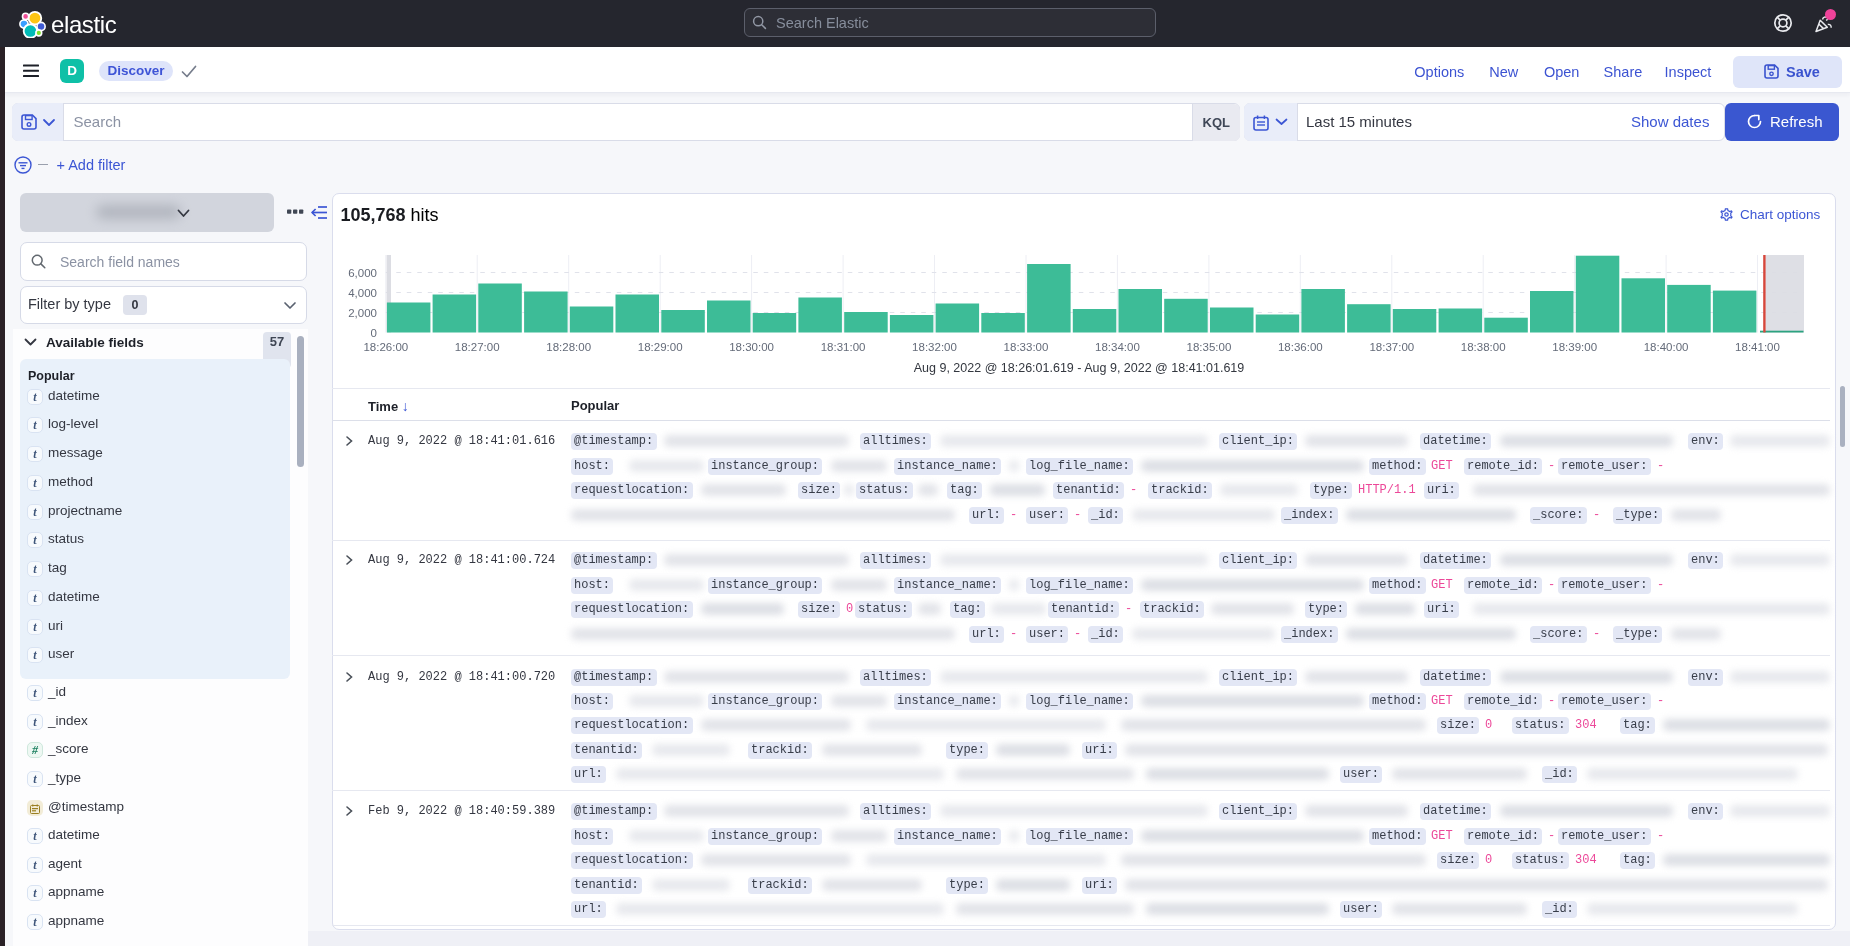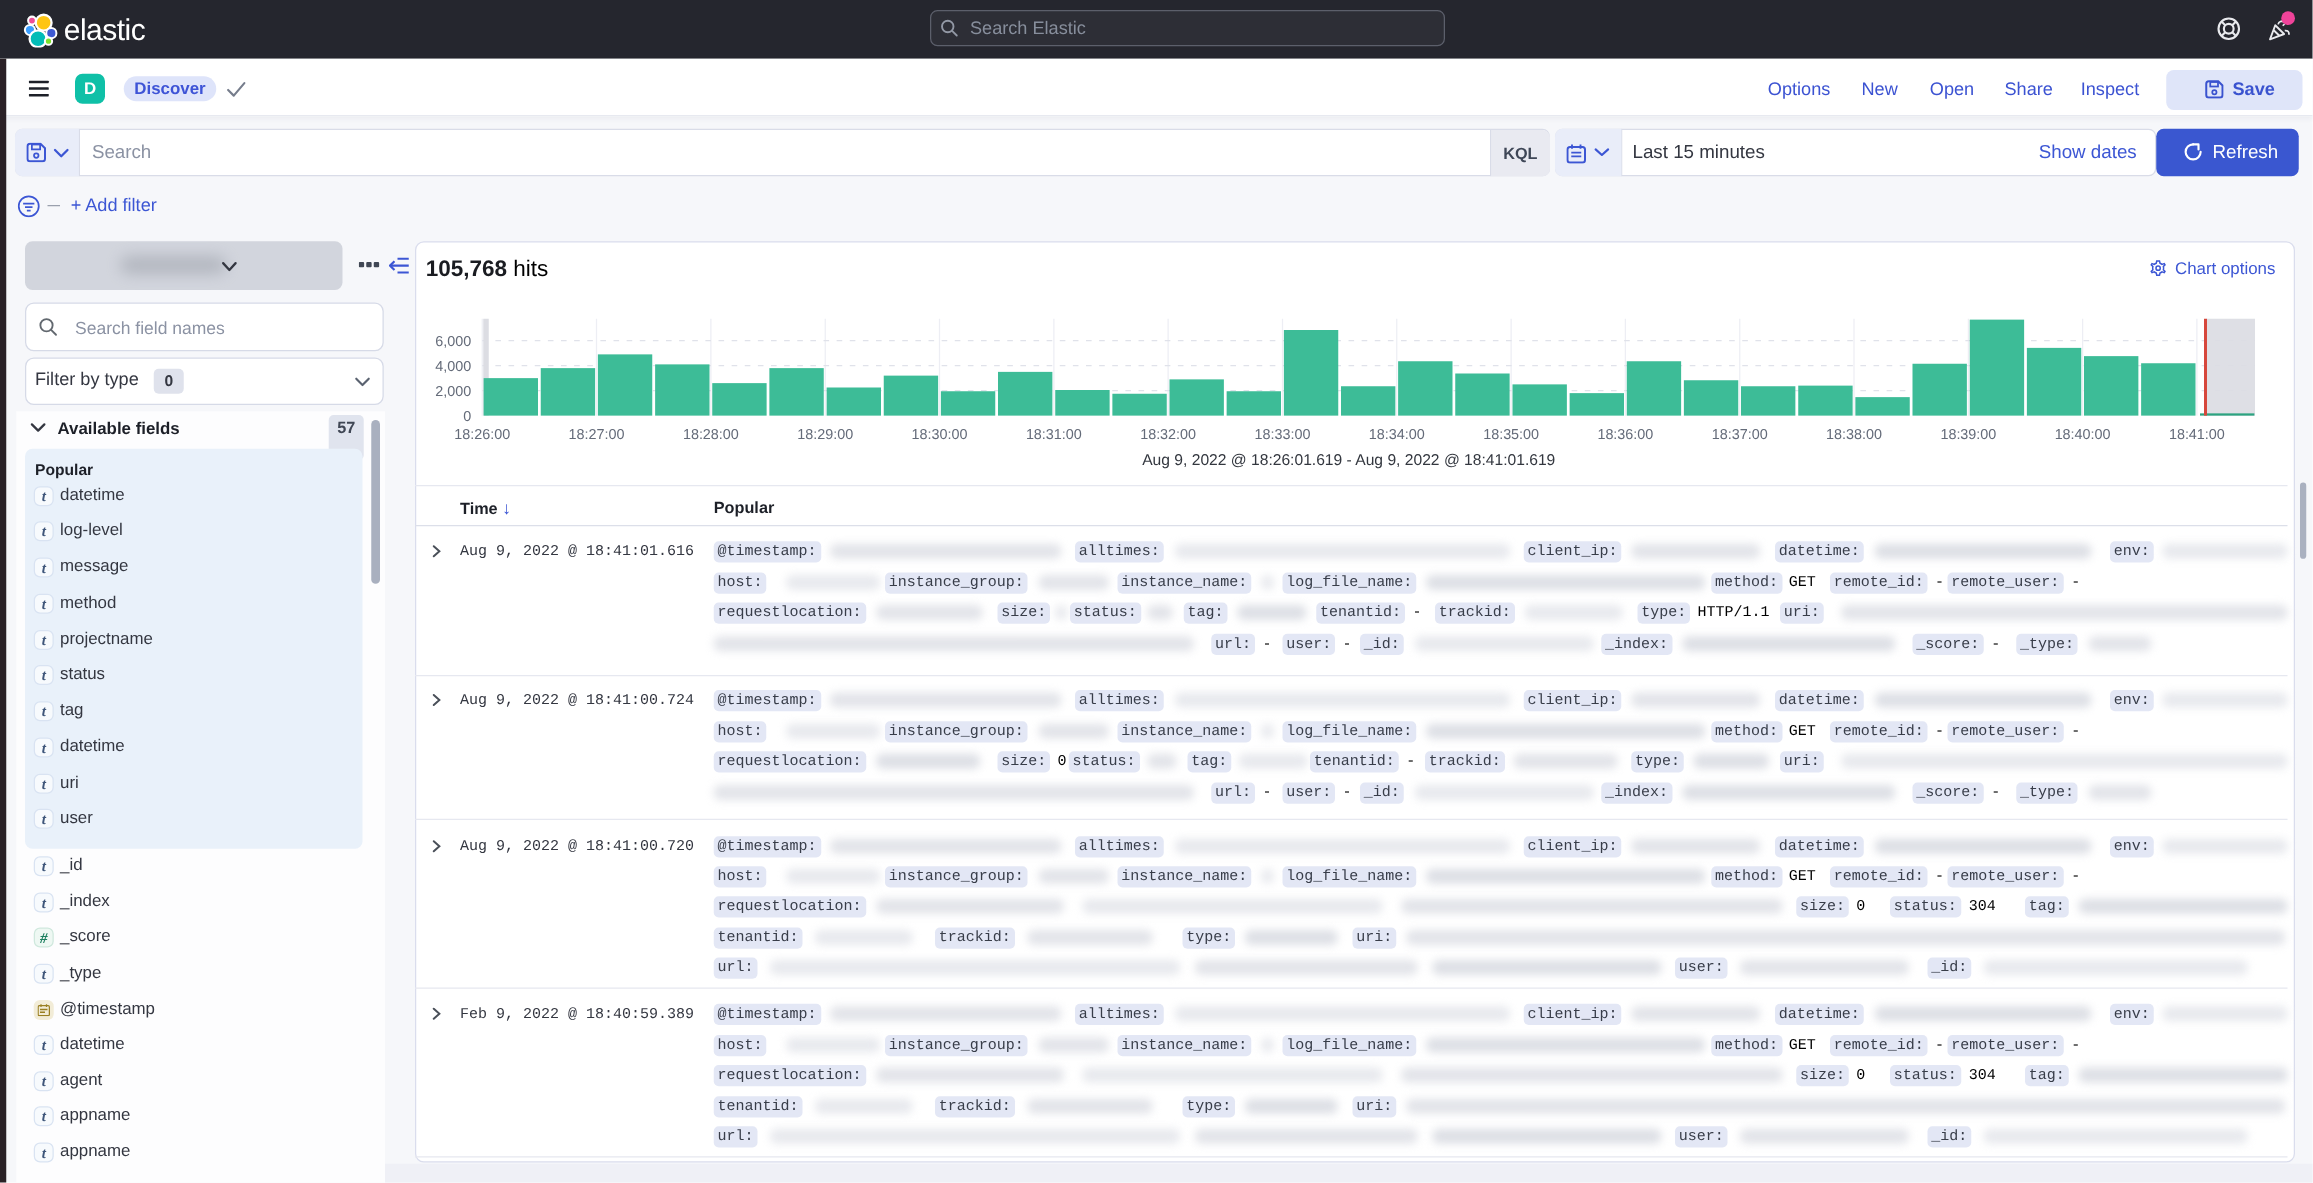--- a/index.html
+++ b/index.html
@@ -1,19 +1,19 @@
 <!DOCTYPE html>
 <html><head><meta charset="utf-8"><style>
 * { margin:0; padding:0; box-sizing:border-box; }
 html,body { width:1850px; height:946px; overflow:hidden; background:#fff;
   font-family:"Liberation Sans", sans-serif; }
 .abs { position:absolute; }
 .pill { position:absolute; height:17px; line-height:17px; padding:0 3px; border-radius:4px;
   background:#e3e7f5; color:#383d49; font-family:"Liberation Mono", monospace; font-size:12px; white-space:pre; }
-.mval { position:absolute; height:17px; line-height:17px; color:#000000;
+.mval { position:absolute; height:17px; line-height:17px; color:#ec4899;
   font-family:"Liberation Mono", monospace; font-size:12px; white-space:pre; }
 .smud { position:absolute; height:12px; border-radius:5px; filter:blur(3.5px); opacity:.75; }
 .tstamp { position:absolute; font-family:"Liberation Mono", monospace; font-size:12px; color:#343741; white-space:pre; }
 .hdrlink { position:absolute; color:#3c53d2; font-size:14.5px; font-weight:500; }
 .fbadge { position:absolute; width:16px; height:16px; border-radius:5px; text-align:center; box-sizing:border-box; }
 .tchar { font-family:"Liberation Serif", serif; font-style:italic; font-weight:bold; font-size:12px; line-height:14px; display:block;}
 .fname { position:absolute; font-size:13.5px; color:#343741; }
 .divline { position:absolute; left:332px; width:1498px; height:1px; background:#e6e8f0; }
 </style></head><body>
 

